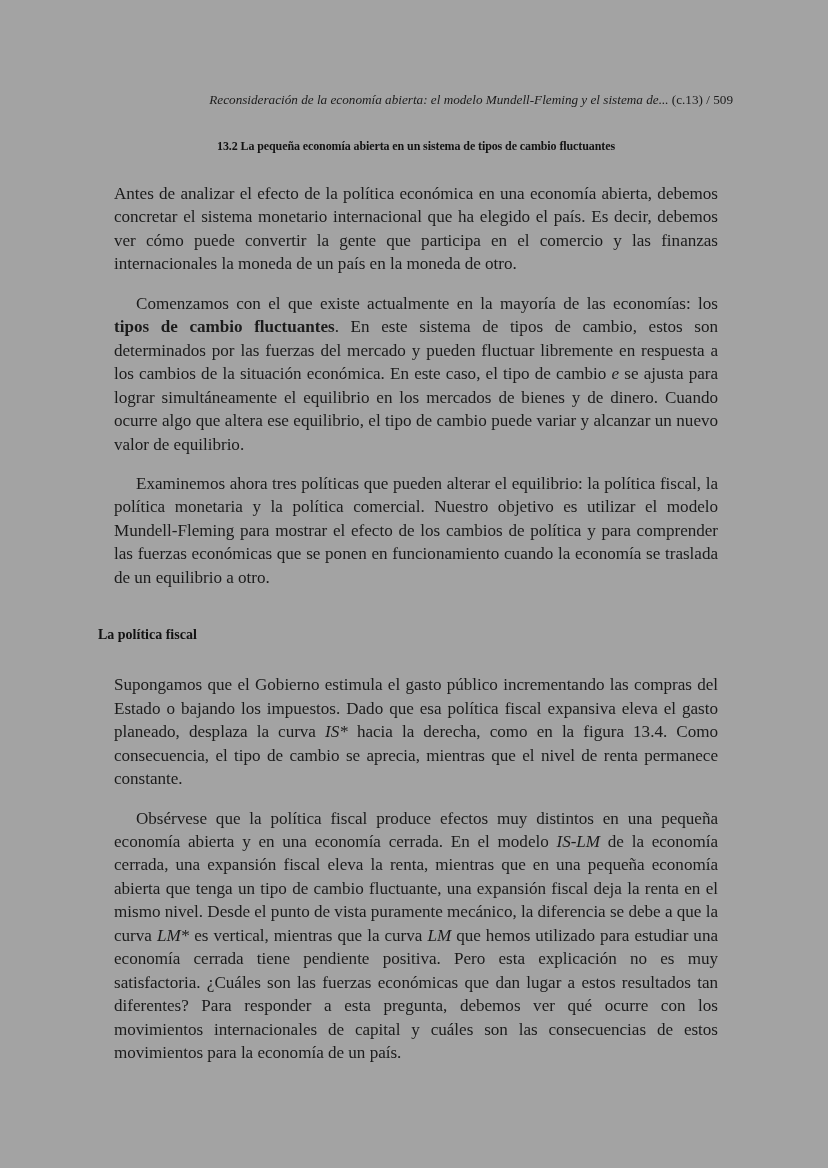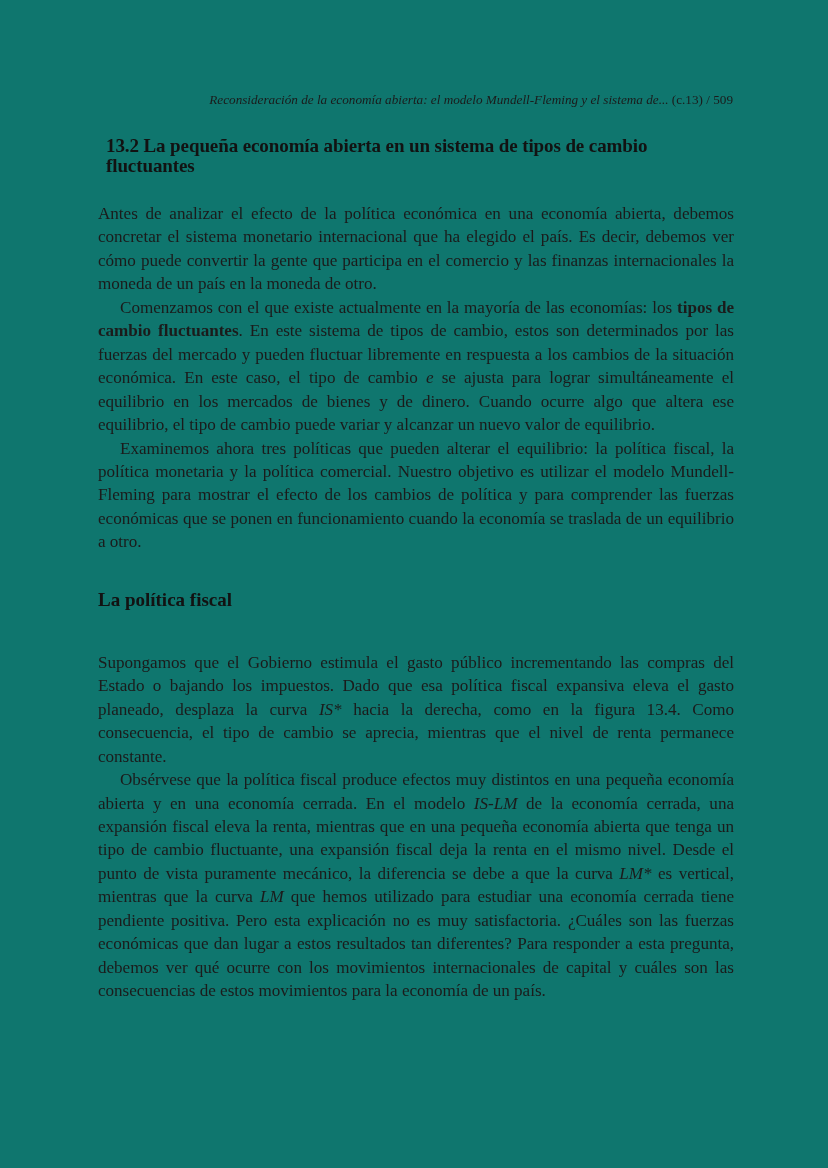--- a/index.html
+++ b/index.html
@@ -13,21 +13,21 @@
     background: #fdfcfa;
     font-family: "Liberation Serif", "DejaVu Serif", serif;
     color: #1a1a1a;
     overflow: hidden;
     position: relative;
   }
 
   .page {
     position: absolute;
     inset: 0;
-    background: #0f766e;
+    background: #a3a3a3;
     padding-left: 9px;
   }
 
   
   .running-head {
     position: absolute;
     left: 98px;
     right: 95px;
     top: 88px;
     height: 24px;
@@ -46,40 +46,41 @@
 
   
   .content {
     position: absolute;
     left: 98px;
     top: 136px;
     width: 636px;
   }
 
   h2.section-heading {
-    font-size: 19px;
+    font-size: 12px;
     font-weight: bold;
     line-height: 20px;
-    margin: 0 0 26px 8px;
+    margin: 0 0 26px 0;
     letter-spacing: -0.1px;
     color: #121212;
+    text-align: center;
   }
 
   h3.sub-heading {
-    font-size: 19px;
+    font-size: 14px;
     font-weight: bold;
     line-height: 20px;
-    margin: 36px 0 41px 0;
+    margin: 36px 0 28px 0;
     color: #121212;
   }
 
   p.para {
     font-size: 17.1px;
     line-height: 23.45px;
-    margin: 0;
+    margin: 16px;
     text-align: justify;
     text-justify: inter-word;
     hyphens: manual;
     color: #1b1b1b;
     letter-spacing: -0.02px;
   }
   p.para + p.para {
     text-indent: 22px;
   }
   p.para.no-indent {

